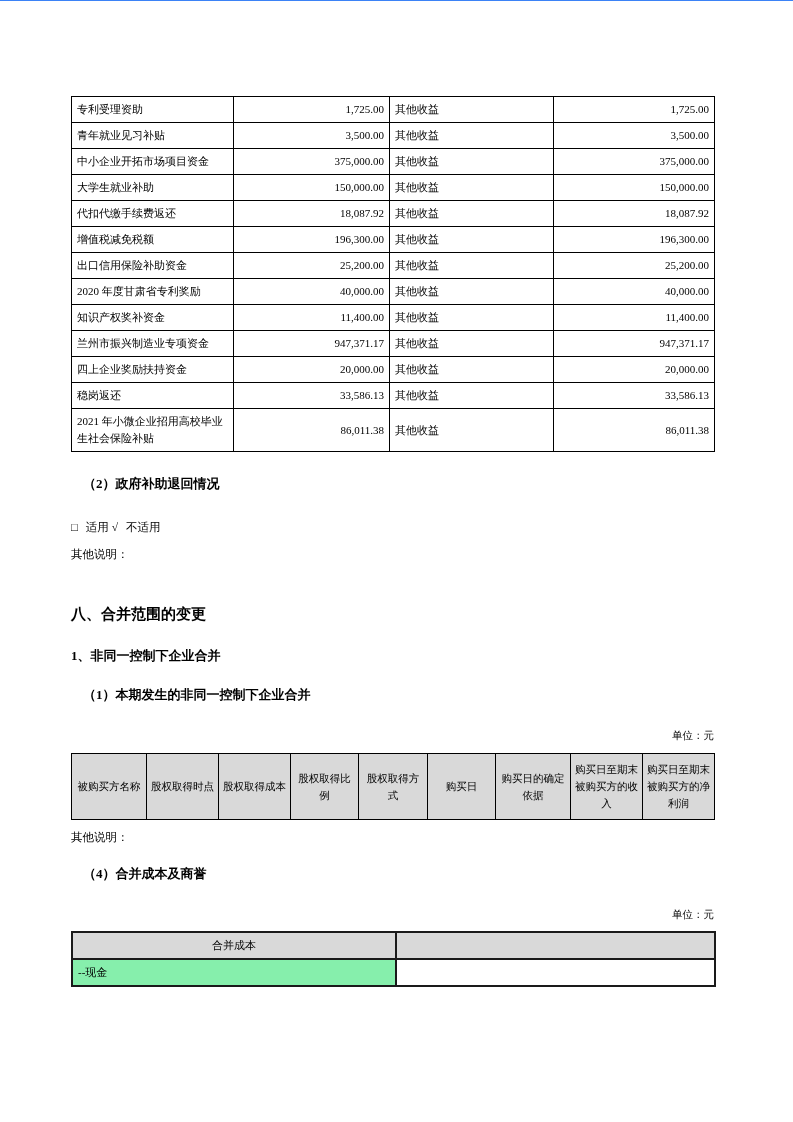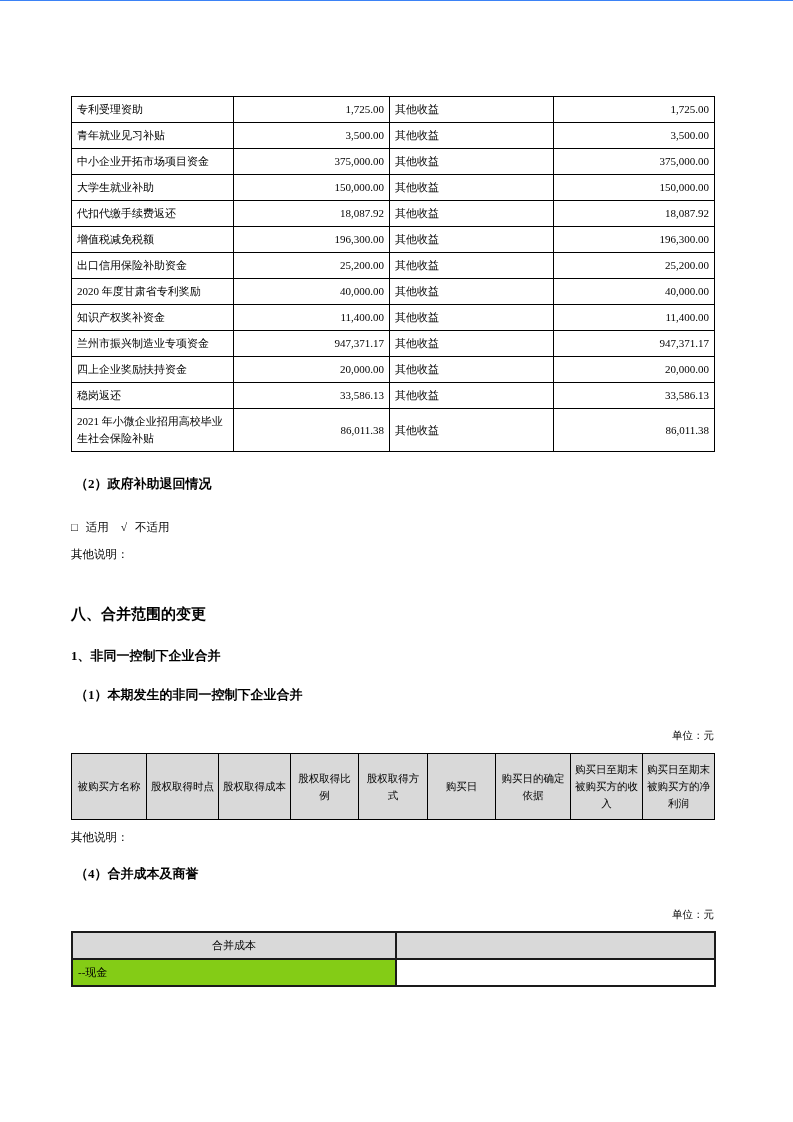--- a/index.html
+++ b/index.html
@@ -27,38 +27,38 @@
     vertical-align: middle;
     line-height: 17px;
     word-break: break-all;
   }
   .subsidy-table tr.tall td { height: 43px; }
   .td-amt { text-align: right; }
 
   
   .h1 { font-weight: bold; font-size: 15px; line-height: 20px; }
   .h2 { font-weight: bold; font-size: 13px; line-height: 17px; }
-  .indent { margin-left: 4px; }
+  .indent { margin-left: 12px; }
   .body-line { font-size: 11.5px; line-height: 15px; }
 
   .t-refund   { margin-top: 23px; }
   .t-applic   { margin-top: 28px; }
   .t-note1    { margin-top: 12px; }
   .t-other    { margin-top: 21px; }
   .t-chapter  { margin-top: 42px; }
   .t-sub1     { margin-top: 23px; }
   .t-sub11    { margin-top: 22px; }
   .t-unit1    { margin-top: 26px; }
   .t-note2    { margin-top: 10px; }
   .t-sub12    { margin-top: 20px; }
   .t-unit2    { margin-top: 26px; }
 
   .applicability span { display: inline-block; }
   .gap-s { margin-right: 5px; }
-  .gap-m { margin-right: 9px; }
+  .gap-m { }
 
   .unit-label { text-align: right; font-size: 10.5px; line-height: 14px; font-family: Liberation Mono, monospace; }
 
   
   .merger-table { margin-top: 10px; width: 643px; font-size: 10.5px; }
   .merger-table th {
     border: 1px solid #000;
     background: #d9d9d9;
     font-weight: normal;
     text-align: center;
@@ -72,21 +72,21 @@
   
   .cost-table { margin-top: 9px; width: 643px; font-size: 11px; }
   .cost-table th, .cost-table td {
     border: 2px solid #1a1a1a;
     height: 27px;
     vertical-align: middle;
     padding: 2px 5px;
     word-break: break-all;
   }
   .cost-table th { background: #d9d9d9; font-weight: normal; text-align: center; }
-  .cost-table td.gray { background: #84cc16; text-align: left; }
+  .cost-table td.gray { background: #86efac; text-align: left; }
   .cost-table td.white { background: #ffffff; }
 </style>
 </head>
 <body>
 
 <div class="page">
   <div class="content">
 
     <table class="subsidy-table">
       <colgroup>

